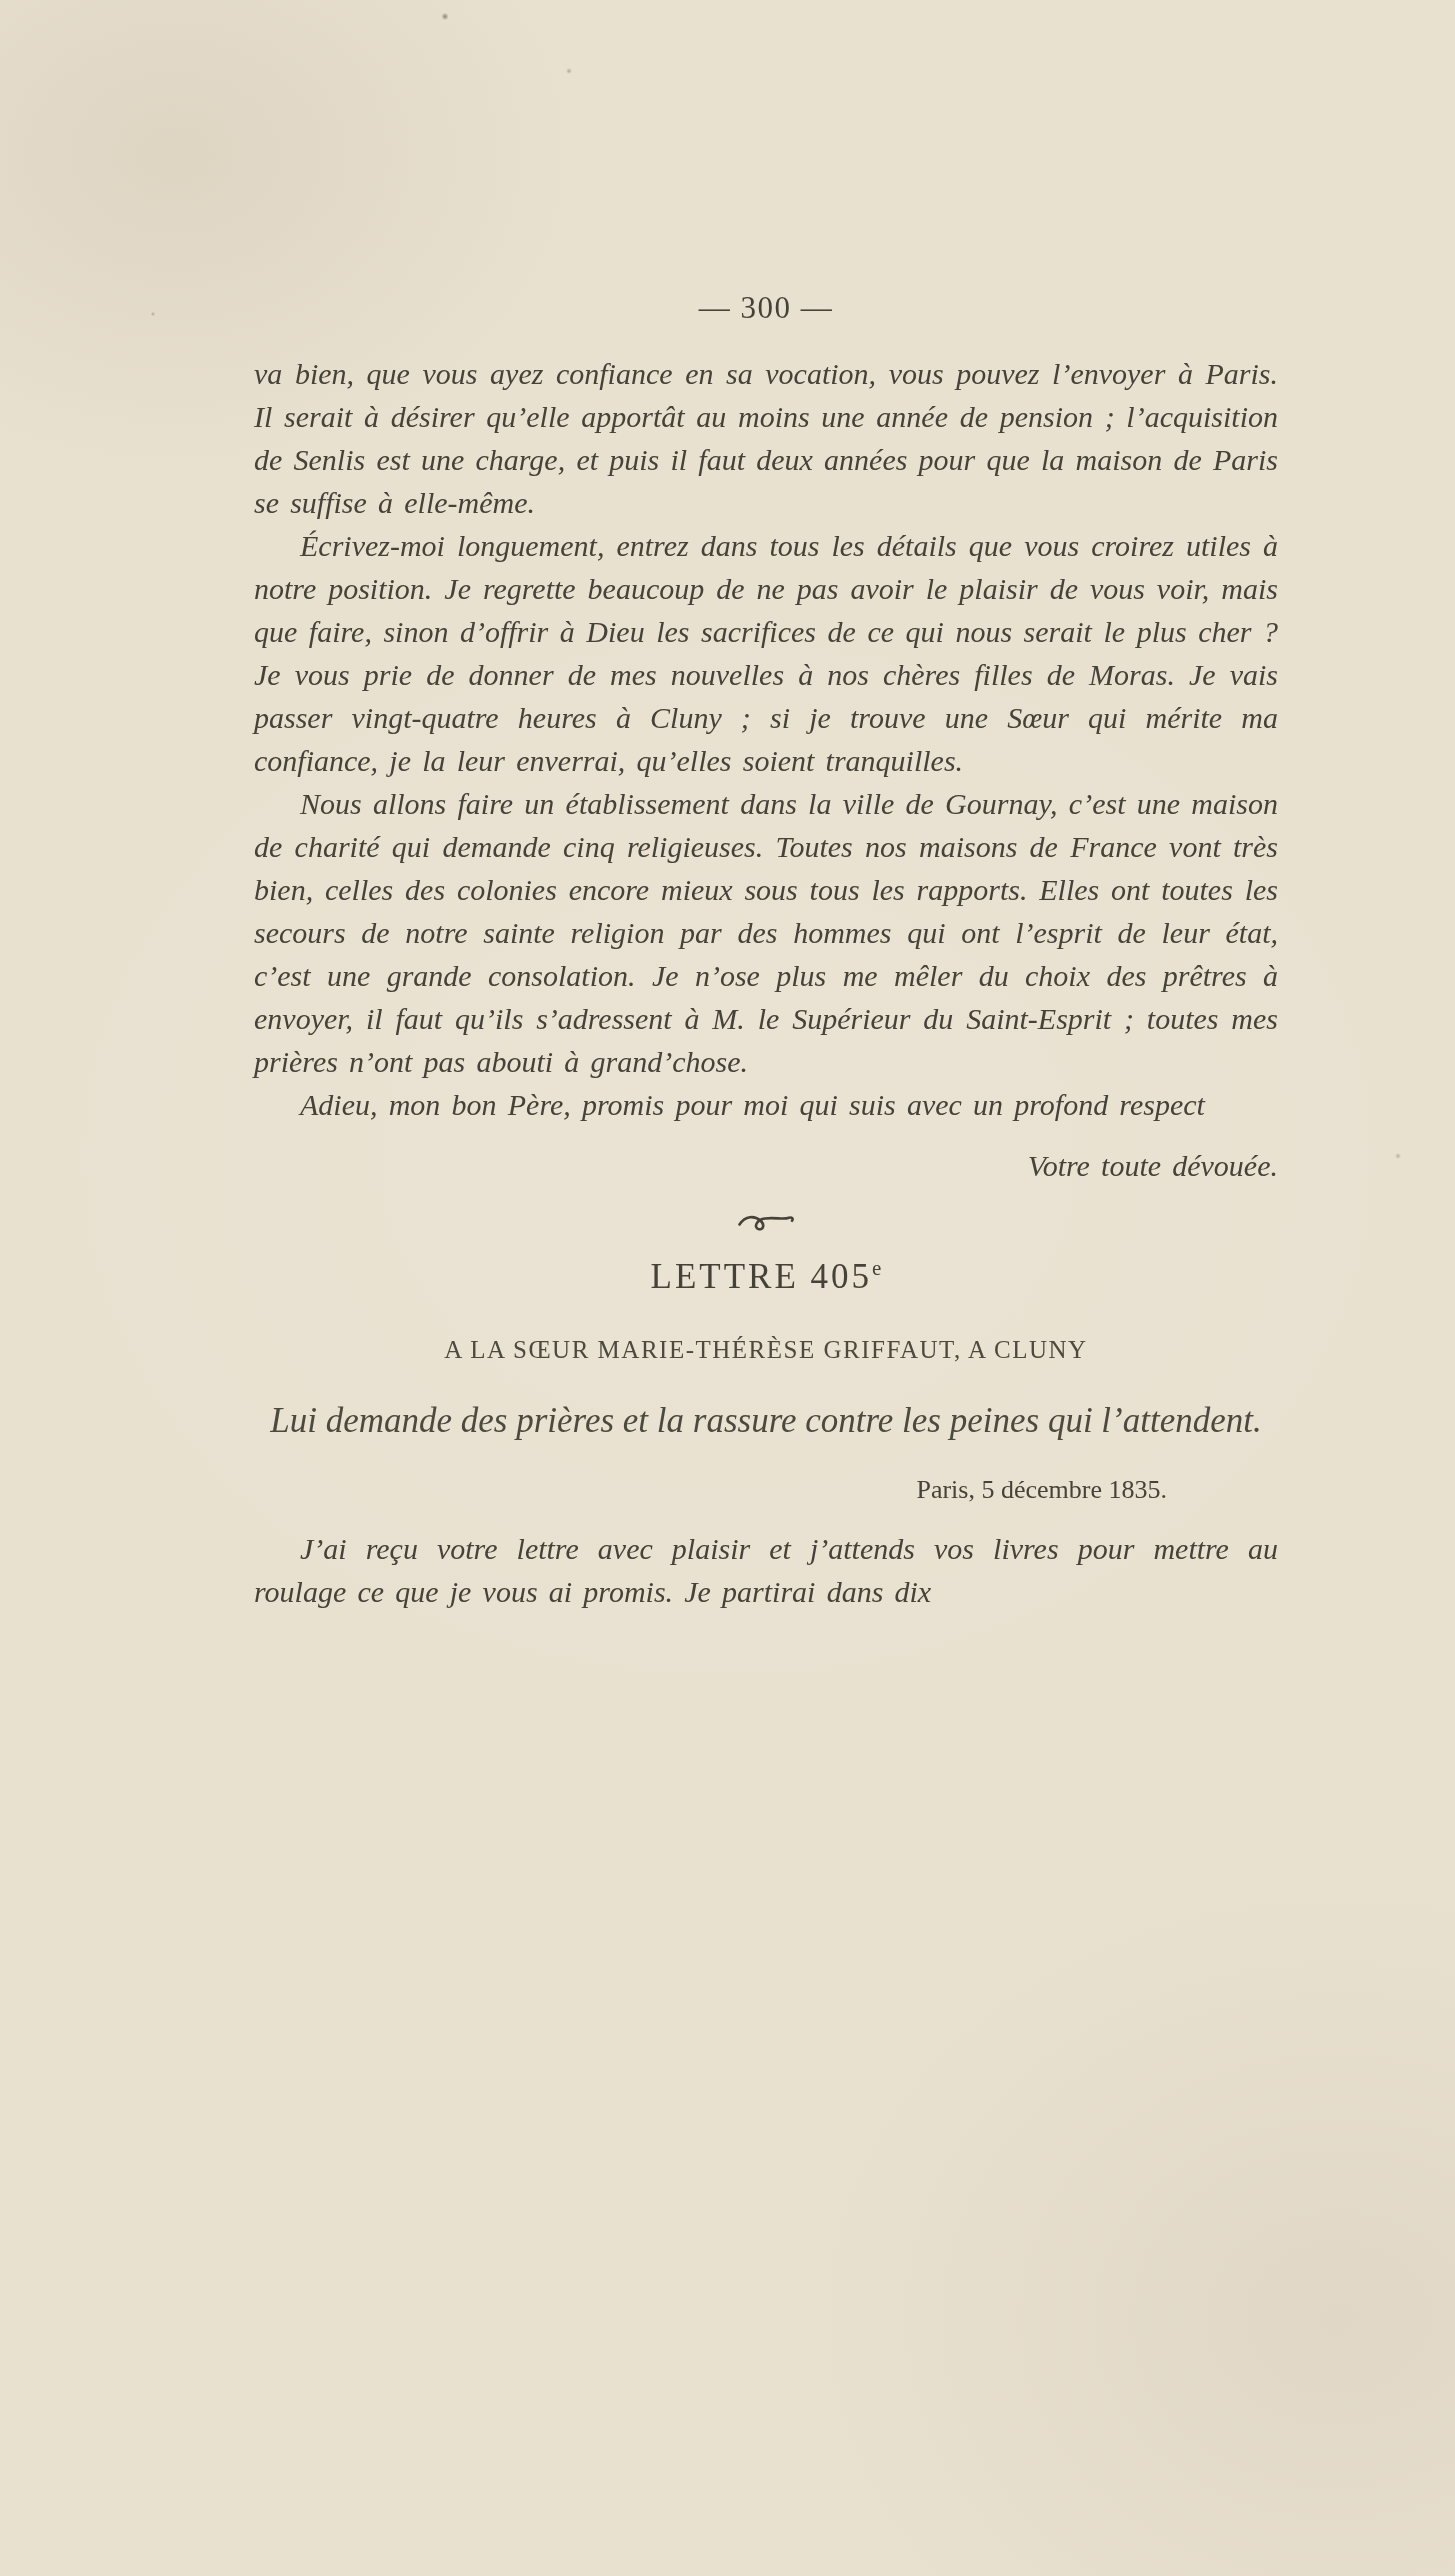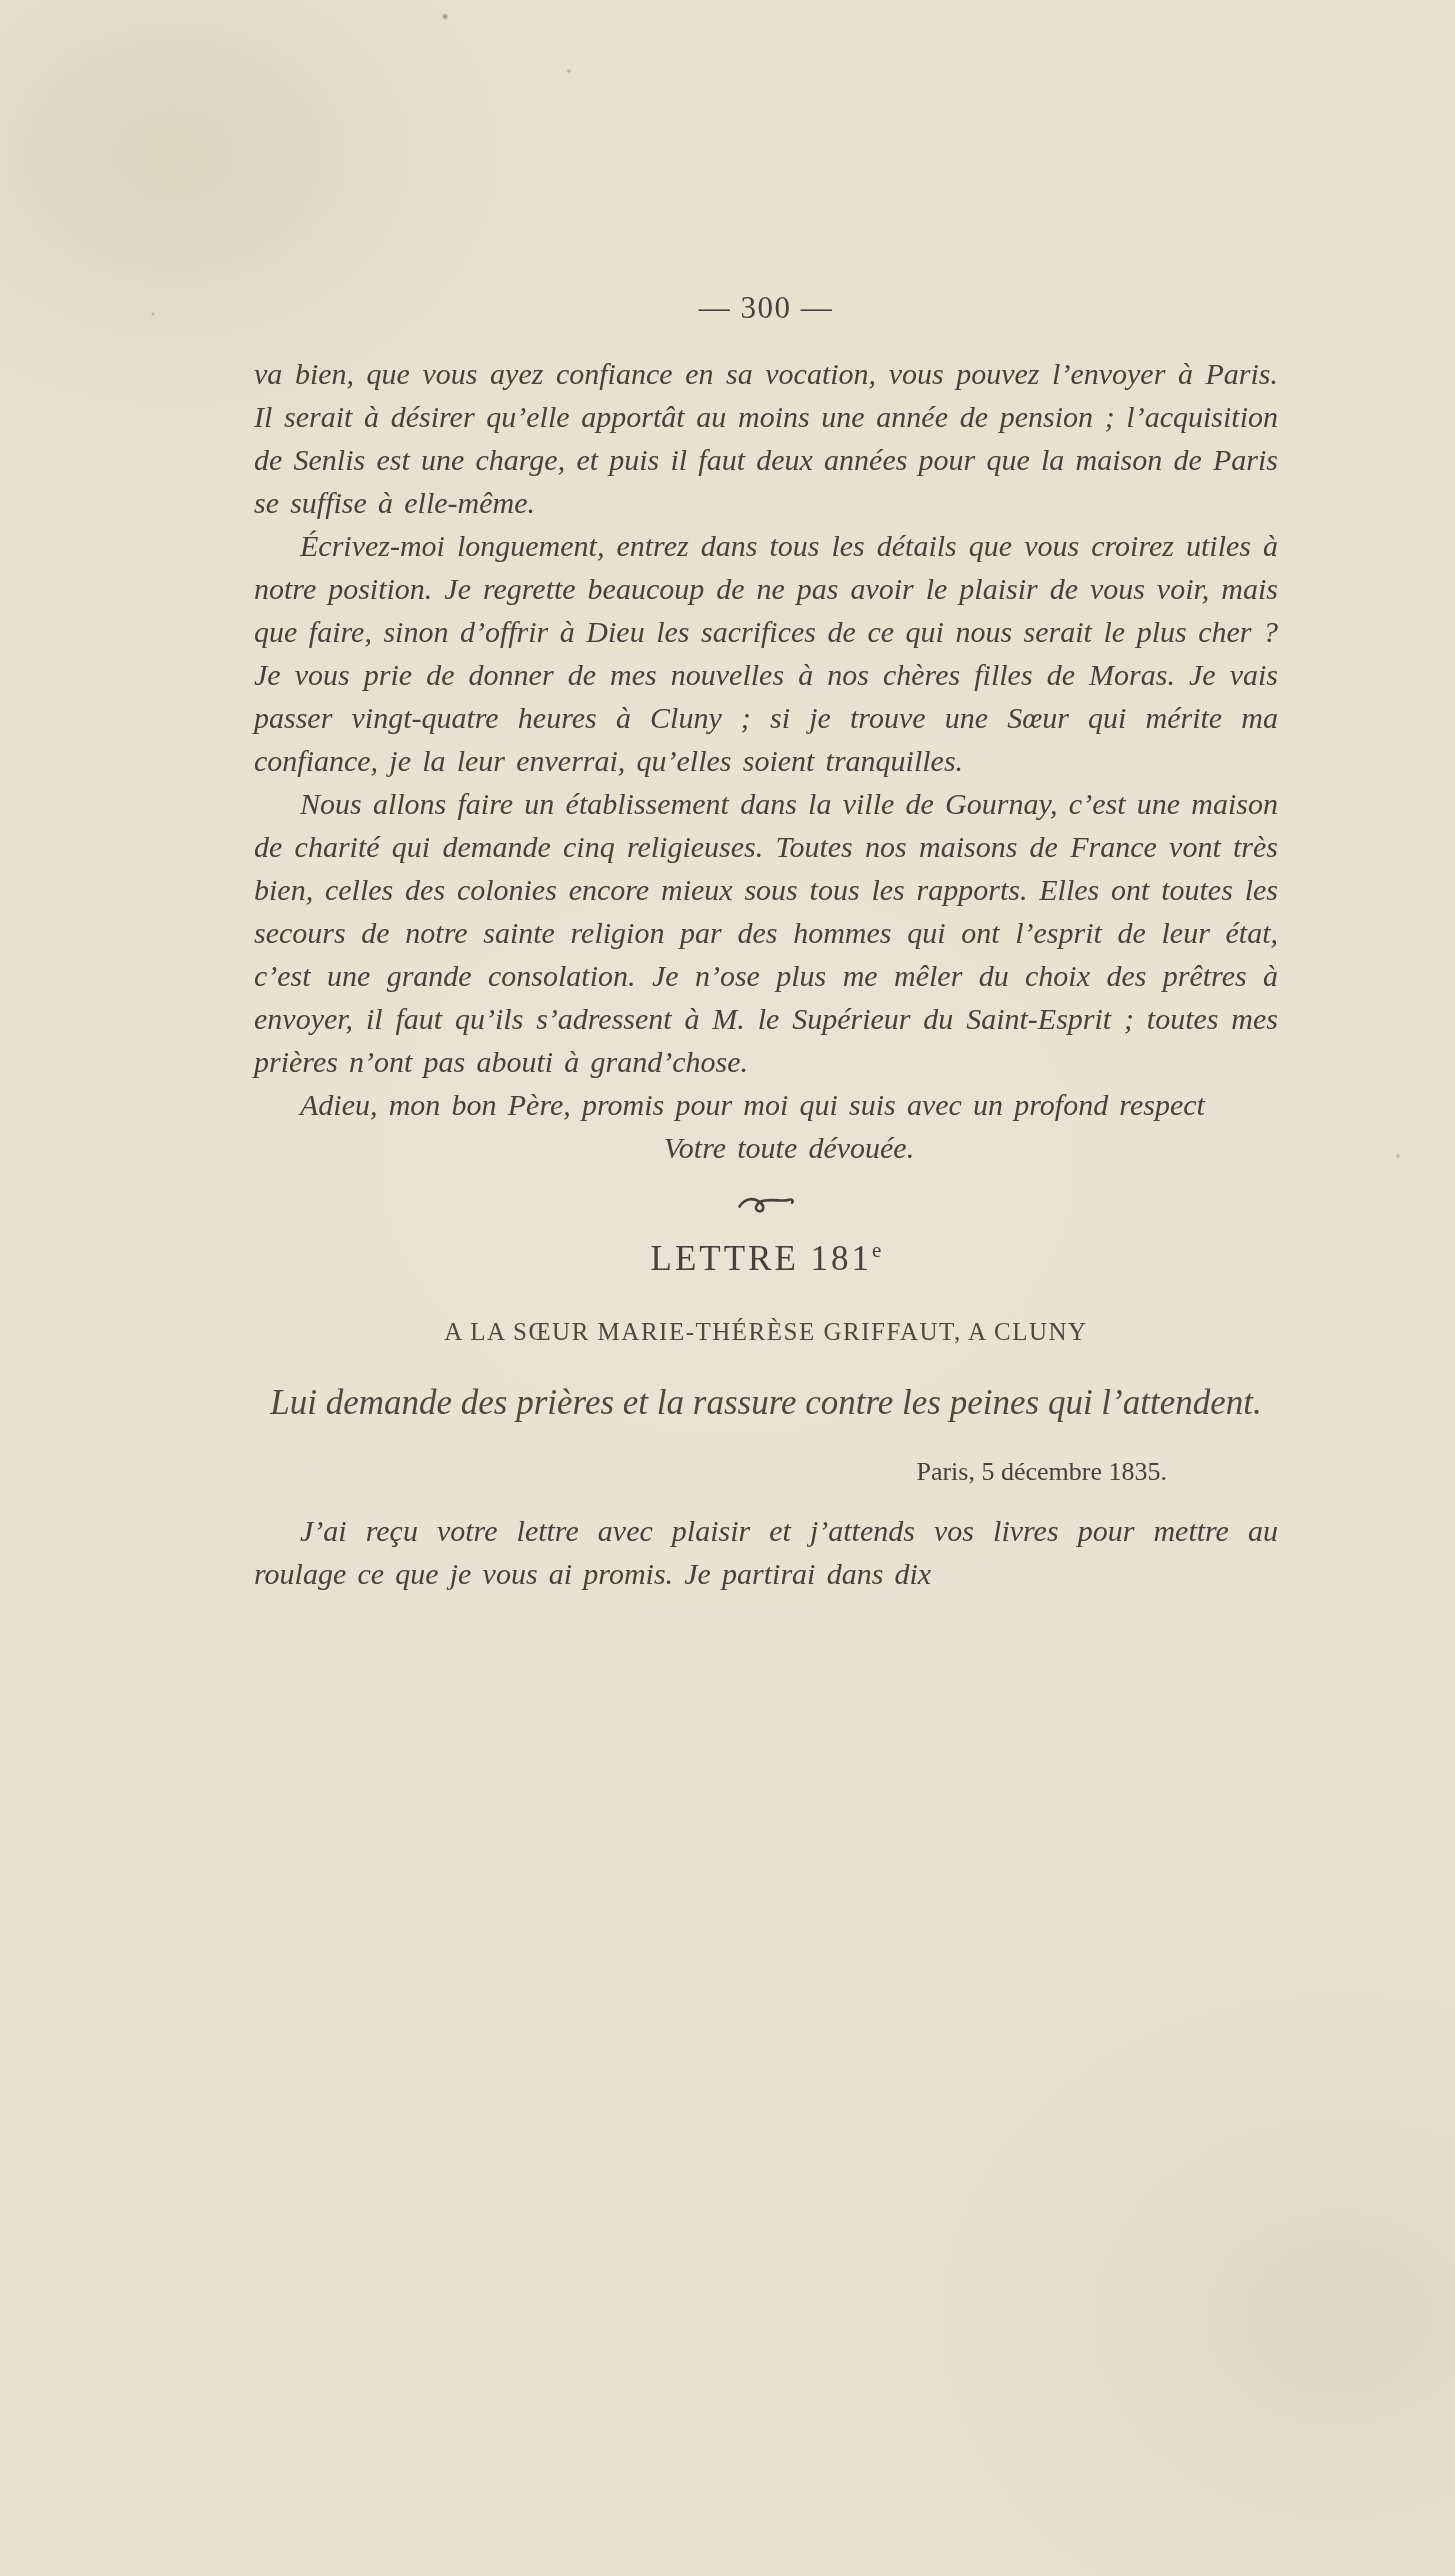--- a/index.html
+++ b/index.html
@@ -46,23 +46,23 @@
     line-height: 43px;
     text-align: justify;
     text-indent: 46px;
     word-spacing: 3.7px;
     font-style: italic;
   }
   p.body.first {
     text-indent: 0;
   }
   p.signature {
-    text-align: center;
+    text-align: right;
     text-indent: 46px;
-    margin-top: 0;
+    margin-top: 18px;
   }
   .ornament {
     text-align: center;
     margin: 21px 0 15px 0;
     height: 33px;
   }
   .ornament svg { display: inline-block; }
   .letter-heading {
     margin: 13.5px 0 0 0;
     text-align: center;
@@ -123,21 +123,21 @@
     <p class="body">Adieu, mon bon Père, promis pour moi qui suis avec un profond respect</p>
 
     <p class="body signature">Votre toute dévouée.</p>
 
     <div class="ornament">
       <svg width="63" height="30" viewBox="0 0 84 40">
         <path d="M6 22 C 14 10, 26 10, 34 17 C 40 22, 38 30, 31 28 C 25 26, 28 16, 40 14 C 54 12, 64 16, 72 13 C 76 12, 78 14, 76 17" fill="none" stroke="#474239" stroke-width="3.5" stroke-linecap="round"></path>
       </svg>
     </div>
 
-    <h2 class="letter-heading"><span>LETTRE 181</span><sup>e</sup></h2>
+    <h2 class="letter-heading"><span>LETTRE 405</span><sup>e</sup></h2>
 
     <div class="addressee">A LA SŒUR MARIE-THÉRÈSE GRIFFAUT, A CLUNY</div>
 
     <div class="summary">Lui demande des prières et la rassure contre les peines qui l’attendent.</div>
 
     <div class="dateline">Paris, 5 décembre 1835.</div>
 
 
     <p class="body after-salutation">J’ai reçu votre lettre avec plaisir et j’attends vos livres pour mettre au roulage ce que je vous ai promis. Je partirai dans dix</p>
 

